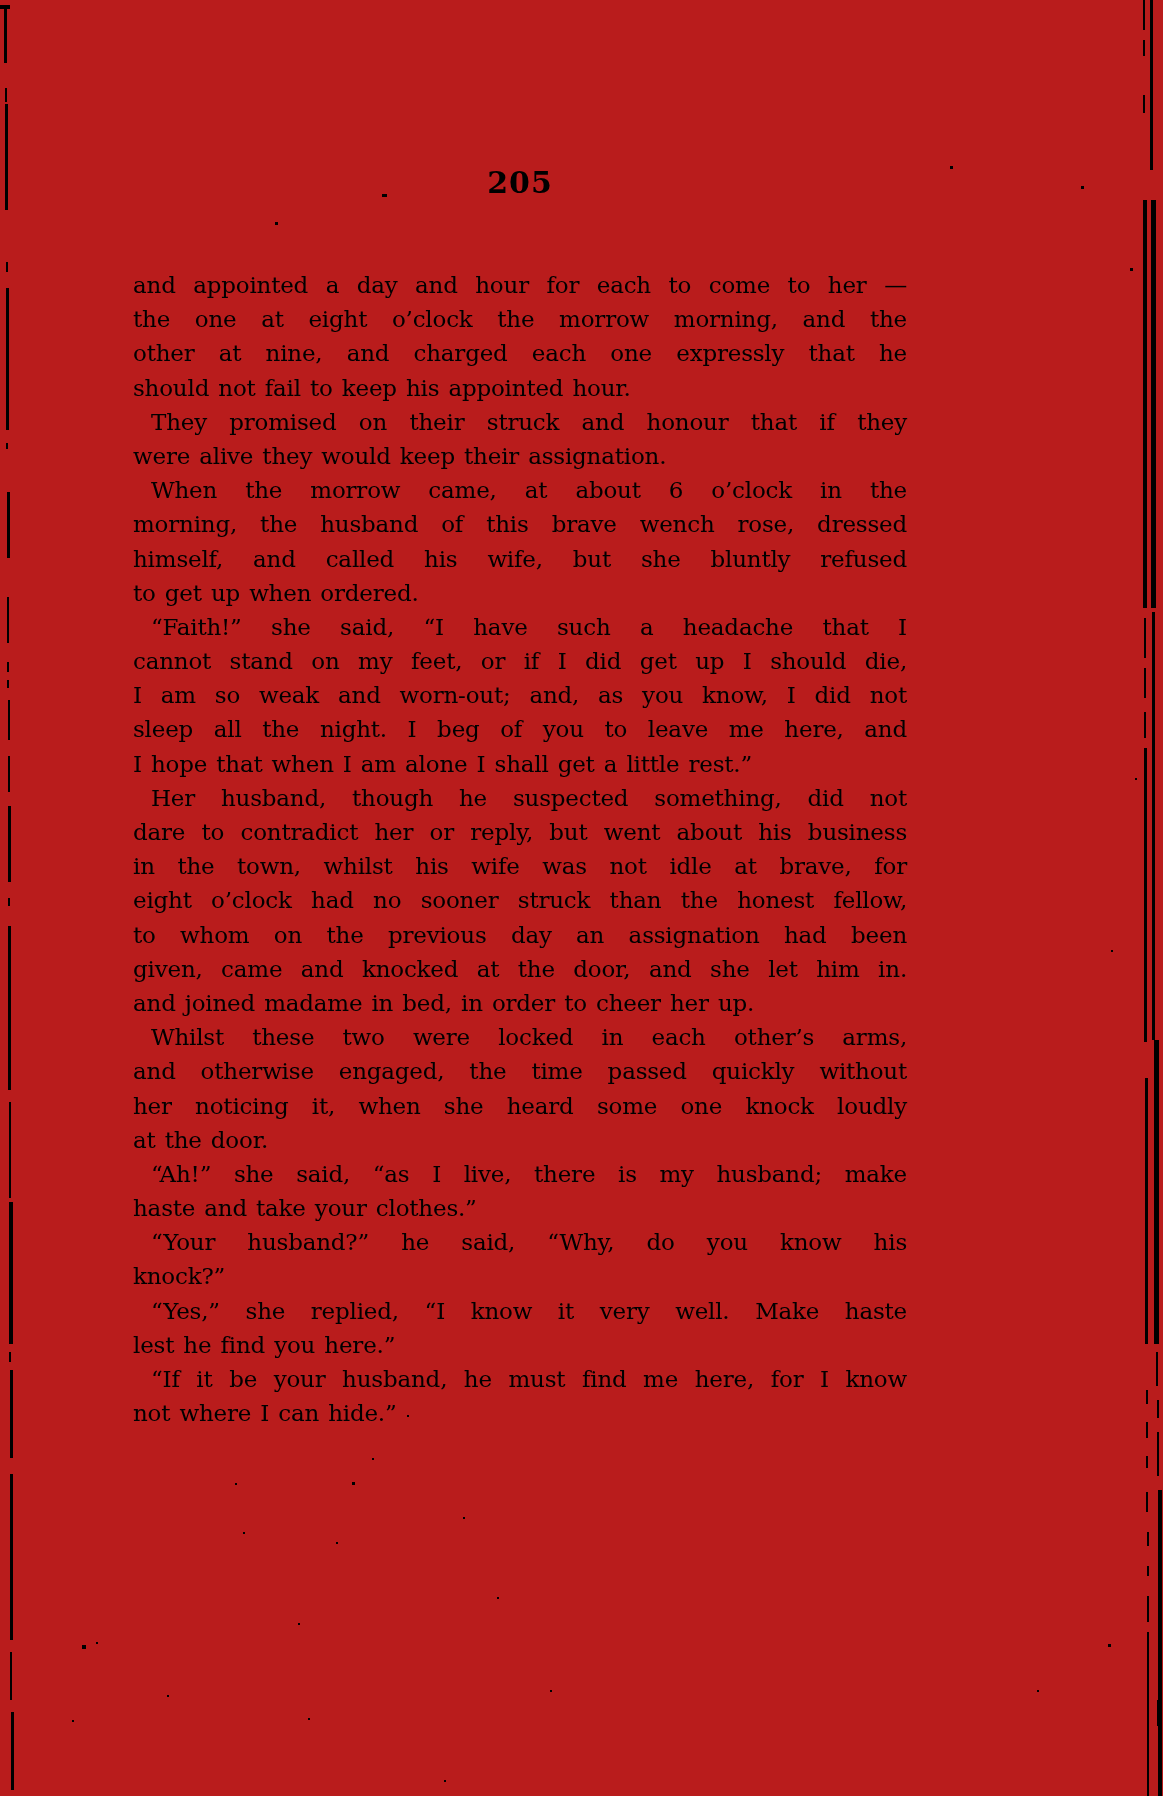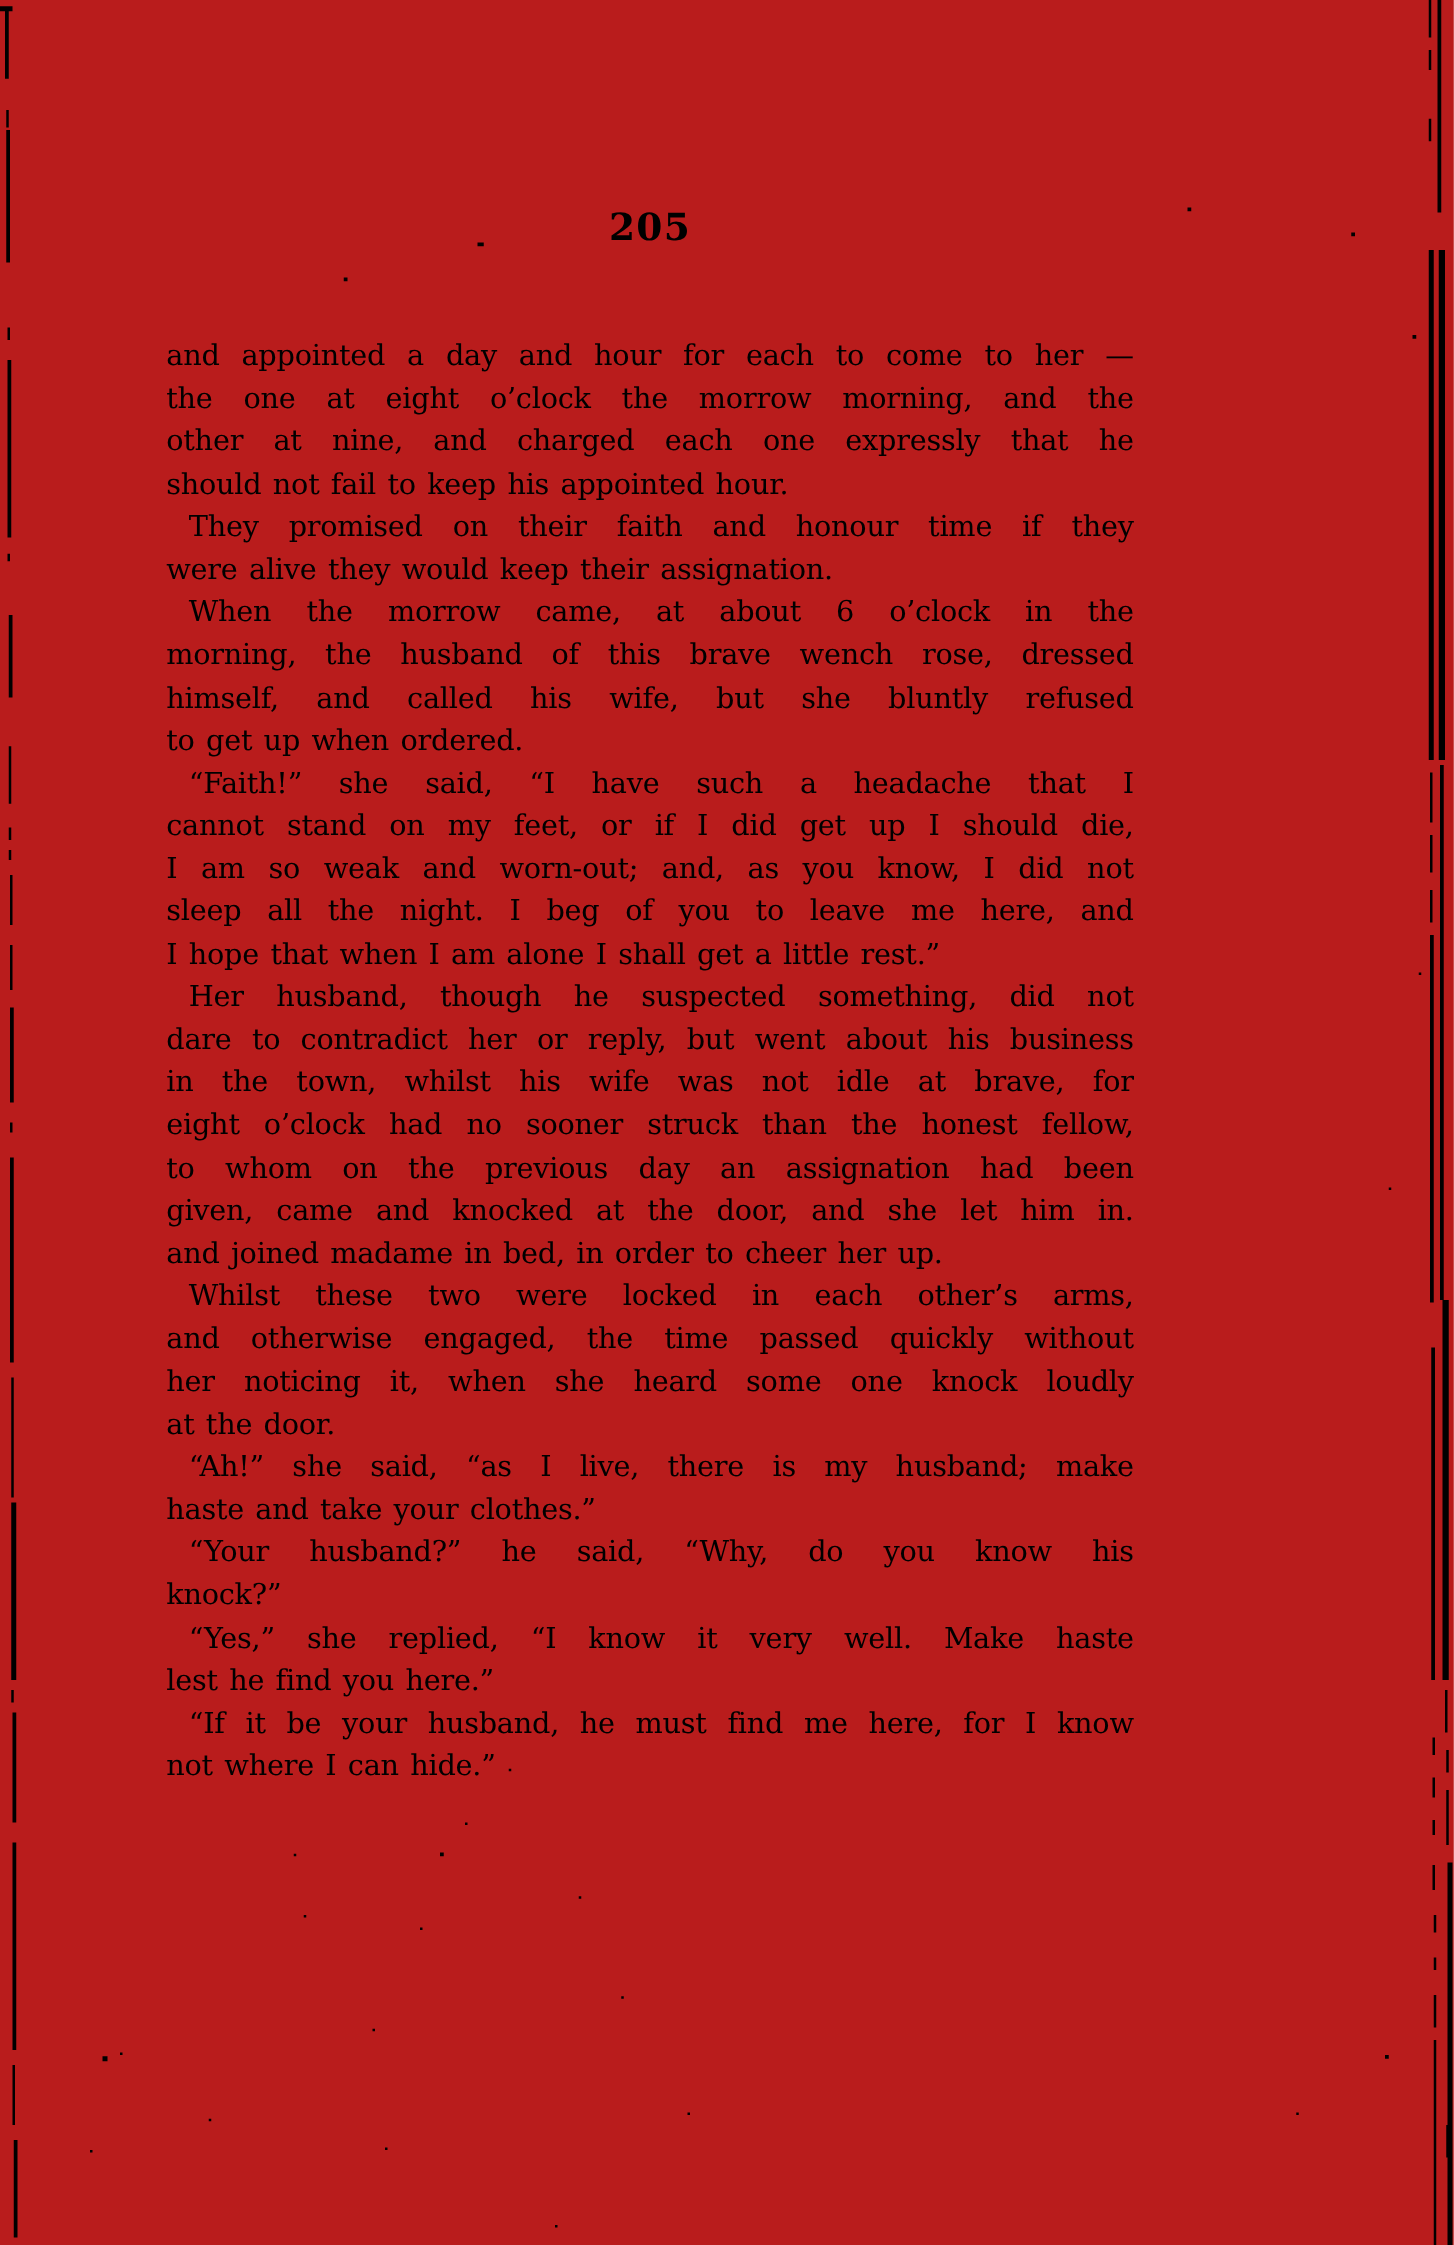--- a/index.html
+++ b/index.html
@@ -63,21 +63,21 @@
 </head>
 <body>
 
 <div class="page">
   <div class="page-number">205</div>
   <div class="text-column" id="text-column">
       <div class="line">and appointed a day and hour for each to come to her —</div>
       <div class="line">the one at eight o’clock the morrow morning, and the</div>
       <div class="line">other at nine, and charged each one expressly that he</div>
       <div class="line last">should not fail to keep his appointed hour.</div>
-      <div class="line indent">They promised on their faith and honour time if they</div>
+      <div class="line indent">They promised on their struck and honour that if they</div>
       <div class="line last">were alive they would keep their assignation.</div>
       <div class="line indent">When the morrow came, at about 6 o’clock in the</div>
       <div class="line">morning, the husband of this brave wench rose, dressed</div>
       <div class="line">himself, and called his wife, but she bluntly refused</div>
       <div class="line last">to get up when ordered.</div>
       <div class="line indent">“Faith!” she said, “I have such a headache that I</div>
       <div class="line">cannot stand on my feet, or if I did get up I should die,</div>
       <div class="line">I am so weak and worn-out; and, as you know, I did not</div>
       <div class="line">sleep all the night. I beg of you to leave me here, and</div>
       <div class="line last">I hope that when I am alone I shall get a little rest.”</div>

